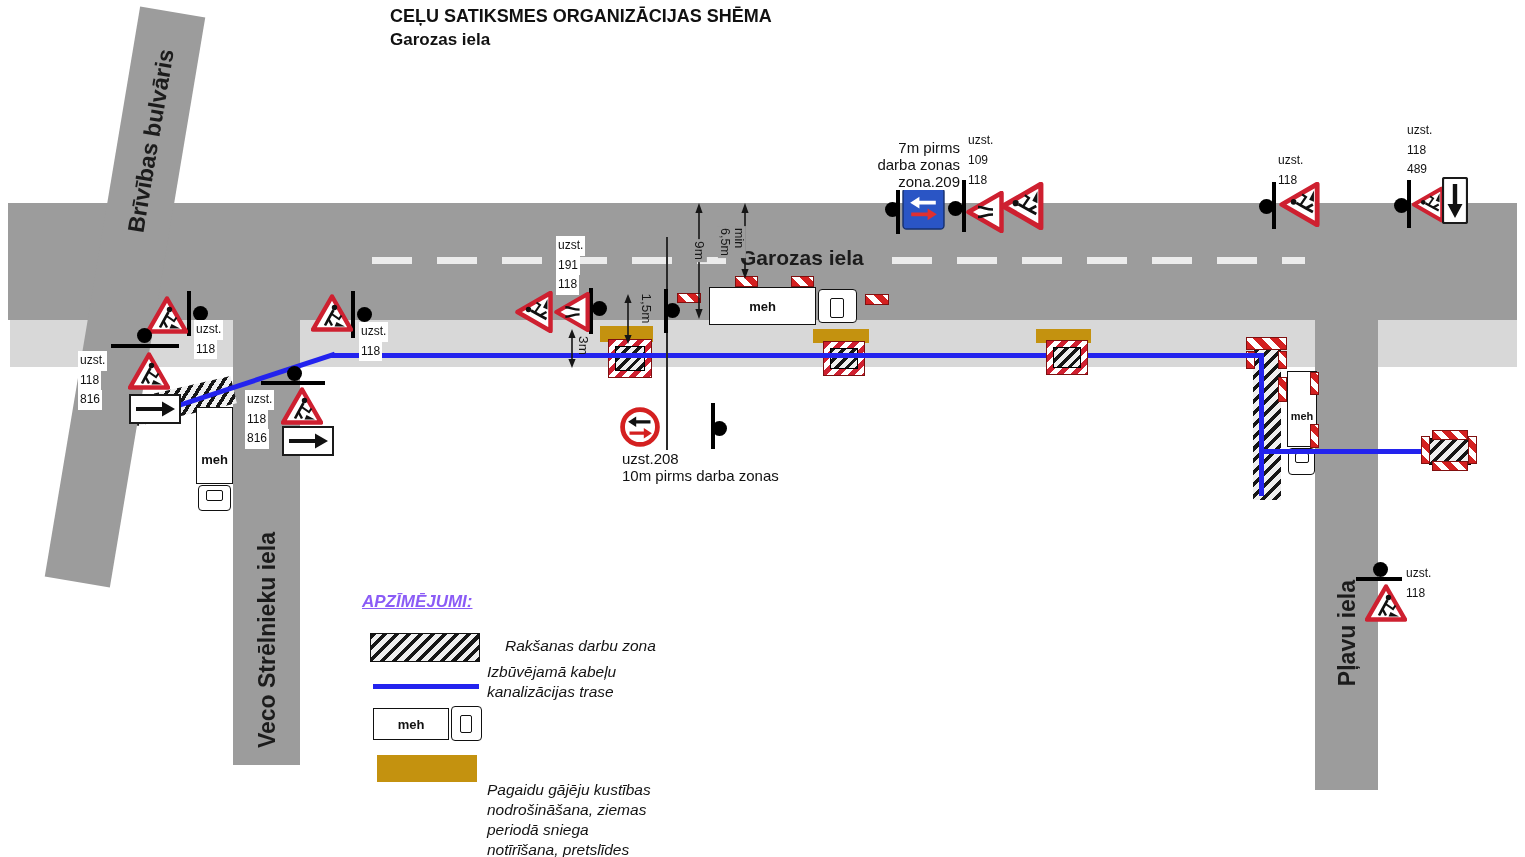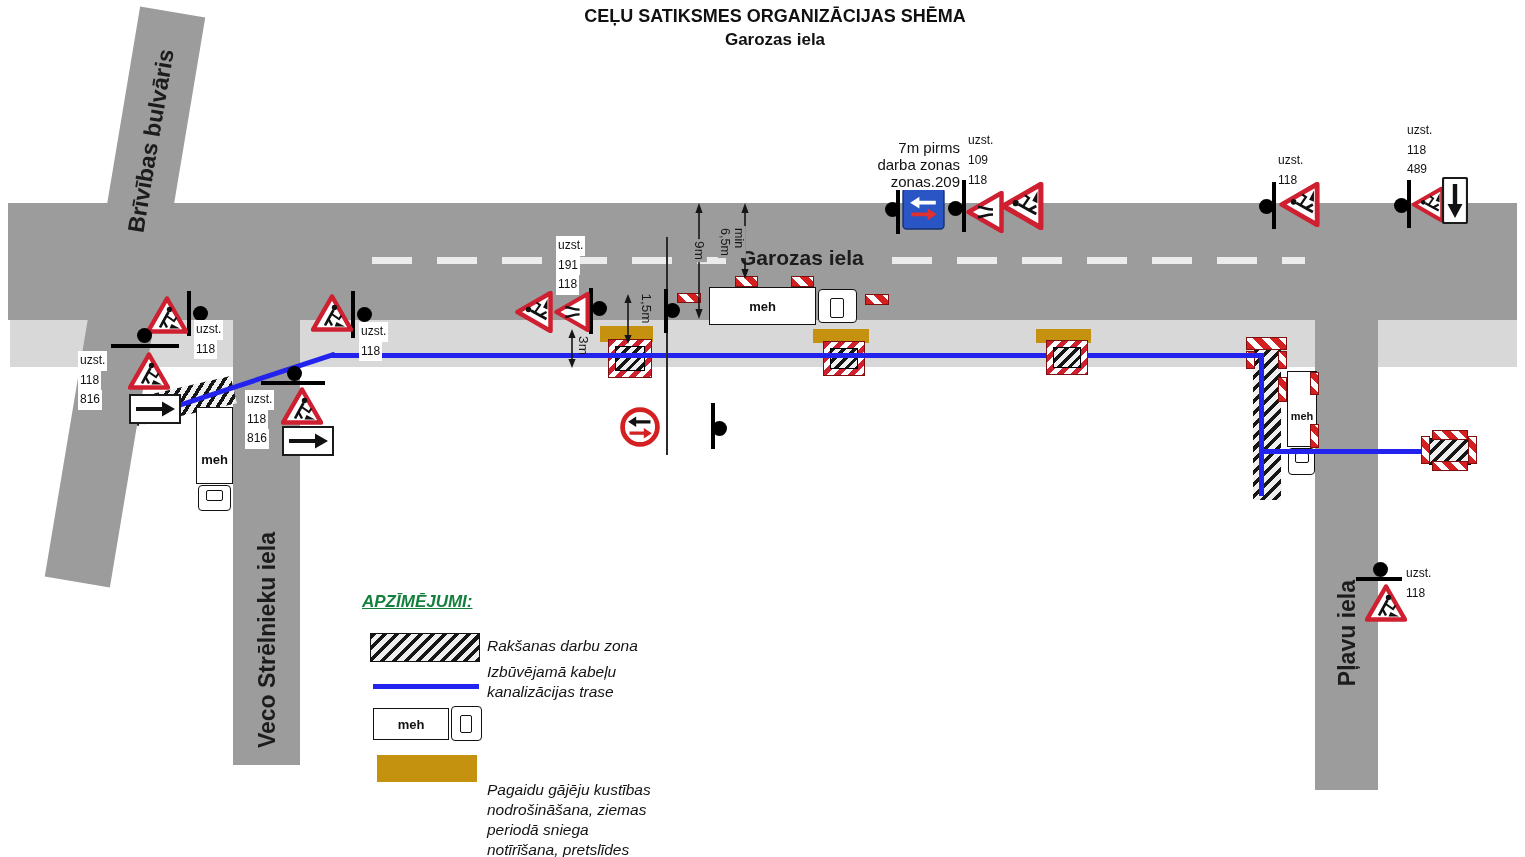--- a/index.html
+++ b/index.html
@@ -40,24 +40,24 @@
   .dimlbl{position:absolute;transform:rotate(90deg);font-size:13.5px;white-space:nowrap;color:#161616;}
   .dimlbl.onroad{background:var(--road);padding:0 2px;}
   .truck{position:absolute;font-weight:bold;}
   .t-body,.t-cab{position:absolute;background:#fff;border:1.7px solid #111;box-sizing:border-box;}
   .t-cab{border-radius:4px;}
   .t-win{position:absolute;background:#fff;border:1.6px solid #111;border-radius:2px;}
   .meh{position:absolute;font-size:13px;color:#111;width:100%;text-align:center;}
   .legend-text{position:absolute;font-style:italic;font-size:15.5px;line-height:20px;
       white-space:pre-line;color:#131313;}
   .legend-heading{position:absolute;font-weight:bold;font-style:italic;font-size:17px;
-      text-decoration:underline;color:#15803d;}
+      text-decoration:underline;color:#8b5cf6;}
   .rot-left{transform:rotate(-90deg);}
   svg.signicon{position:absolute;overflow:visible;}
-  .title-wrap{position:absolute;text-align:center;color:#111;}
+  .title-wrap{position:absolute;text-align:left;color:#111;}
   .title-l1{font-size:18px;font-weight:bold;}
   .title-l2{font-size:17px;font-weight:bold;margin-top:3px;}
 </style>
 </head>
 <body>
 
 <div id="canvas">
 
   <svg width="0" height="0" style="position:absolute" aria-hidden="true">
     <defs>
@@ -280,30 +280,34 @@
   </div>
 
   <div class="polev" style="left:664px;top:289px;height:44px;"></div>
   <div class="dot" style="left:665px;top:303px;"></div>
 
   <svg class="signicon" style="left:620px;top:407px;" width="40" height="40">
       <use href="#sym-208"></use>
     </svg>
   <div class="polev" style="left:711px;top:403px;height:46px;"></div>
   <div class="dot" style="left:712px;top:421px;"></div>
+  <div class="slbl small" style="left:620px;top:450px;">
+    <span>uzst.208</span>
+    <span>10m pirms darba zonas</span>
+  </div>
 
   <div class="polev" style="left:896px;top:182px;height:52px;"></div>
   <div class="dot" style="left:885px;top:202px;"></div>
   <svg class="signicon" style="left:902px;top:187px;" width="43" height="43">
       <use href="#sym-209"></use>
     </svg>
   <div class="slbl small r" style="left:852px;top:139px;width:110px;">
     <span>7m pirms</span>
     <span>darba zonas</span>
-    <span>zonas.209</span>
+    <span>zona.209</span>
   </div>
 
   <div class="polev" style="left:962px;top:180px;height:52px;"></div>
   <div class="dot" style="left:948px;top:201px;"></div>
   <svg class="signicon rot-left" style="left:964px;top:193px;" width="42" height="38">
       <use href="#sym-narrows"></use>
     </svg>
   <svg class="signicon rot-left" style="left:998px;top:184px;" width="48" height="44">
       <use href="#sym-works"></use>
     </svg>
@@ -343,21 +347,21 @@
       <use href="#sym-works"></use>
     </svg>
   <div class="slbl" style="left:1404px;top:564px;">
     <span>uzst.</span>
     <span>118</span>
   </div>
 
   <div class="legend-heading" style="left:362px;top:592px;">APZĪMĒJUMI:</div>
 
   <div class="abs hatch" style="left:370px;top:633px;width:108px;height:27px;border:1px solid #111;"></div>
-  <div class="legend-text" style="left:487px;top:636px;">Rakšanas darbu zona</div>
+  <div class="legend-text" style="left:505px;top:636px;">Rakšanas darbu zona</div>
 
   <div class="blueseg" style="left:373px;top:684px;width:106px;height:5px;"></div>
   <div class="legend-text" style="left:487px;top:662px;">Izbūvējamā kabeļu
 kanalizācijas trase</div>
 
   <div class="truck" style="left:373px;top:705px;width:110px;height:37px;">
     <div class="t-body" style="left:0;top:3px;width:76px;height:32px;">
       <span class="meh" style="top:8px;">meh</span>
     </div>
     <div class="t-cab" style="left:78px;top:1px;width:31px;height:35px;">

